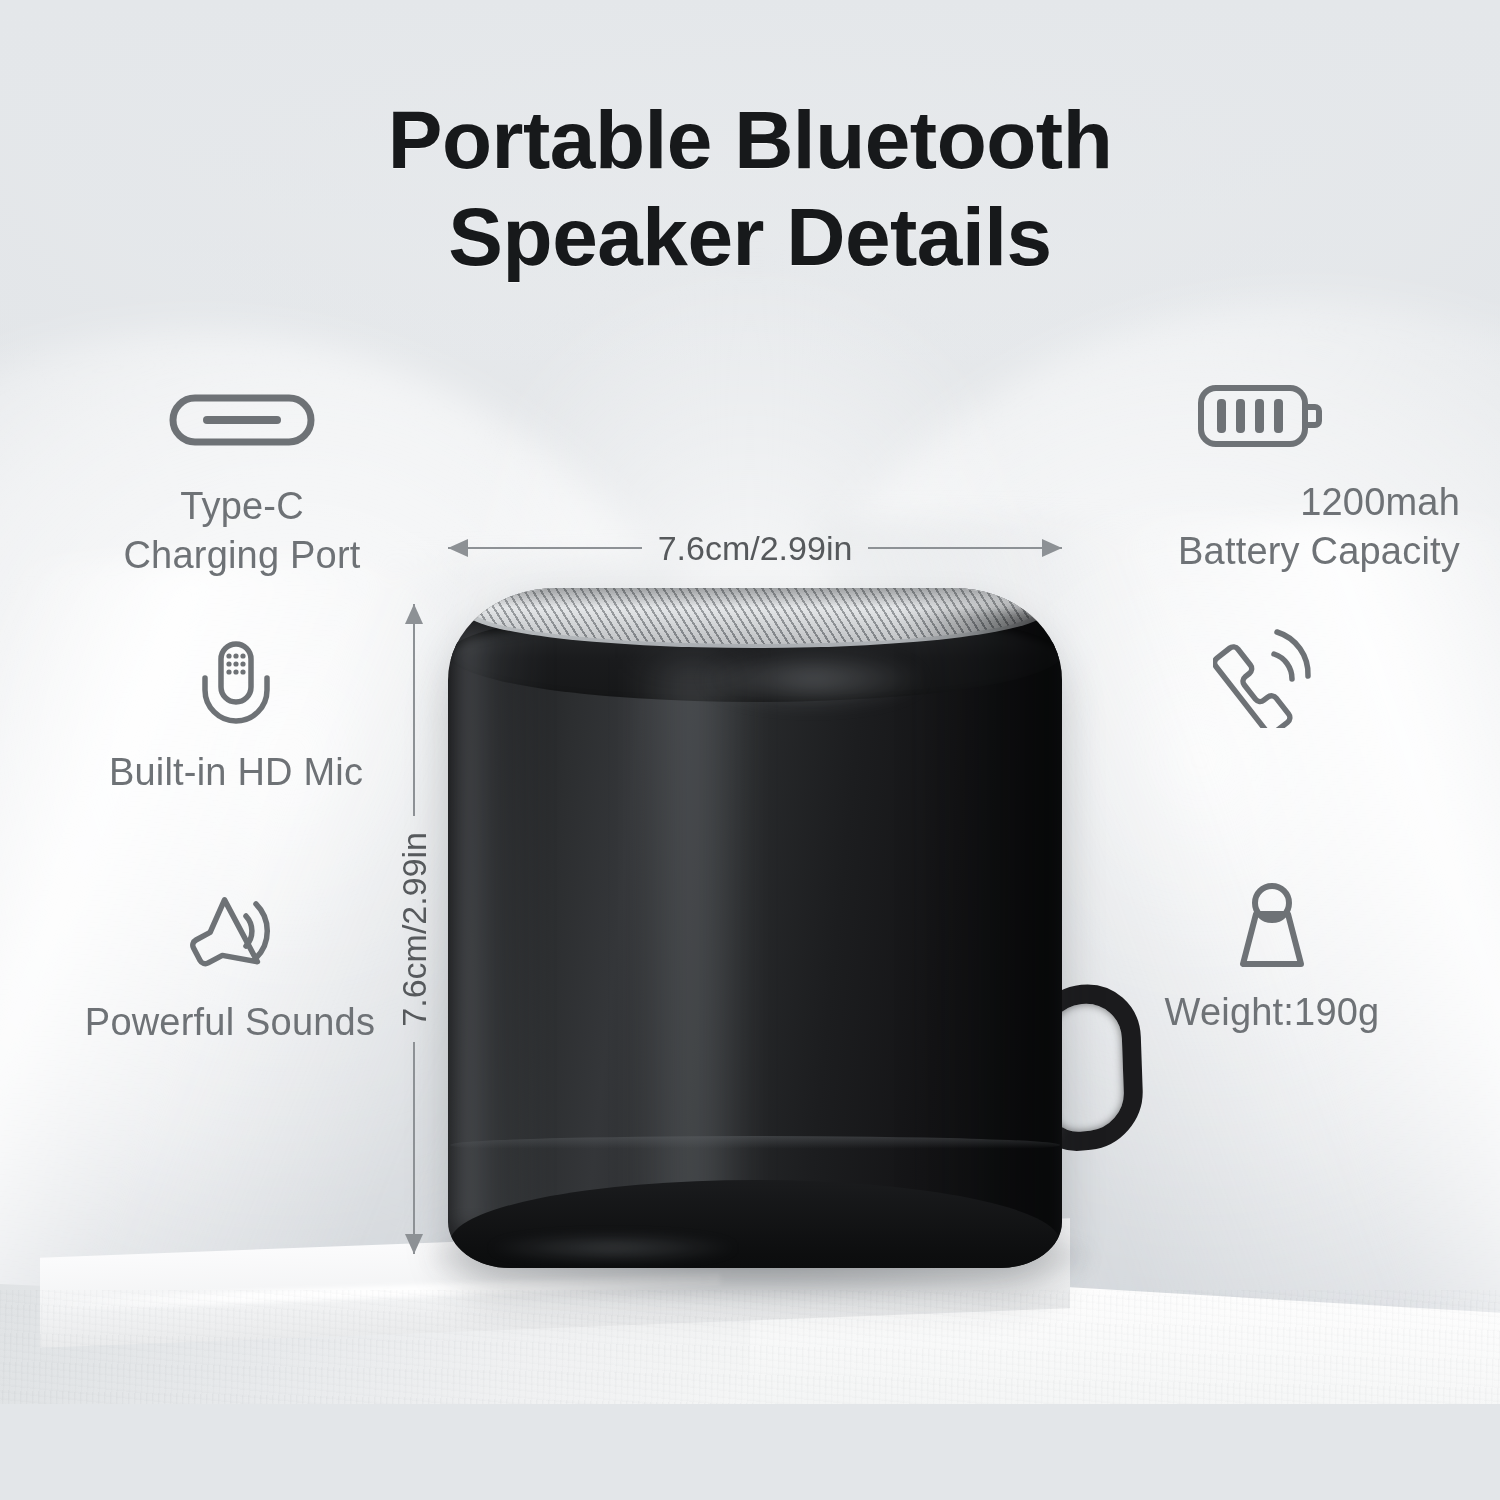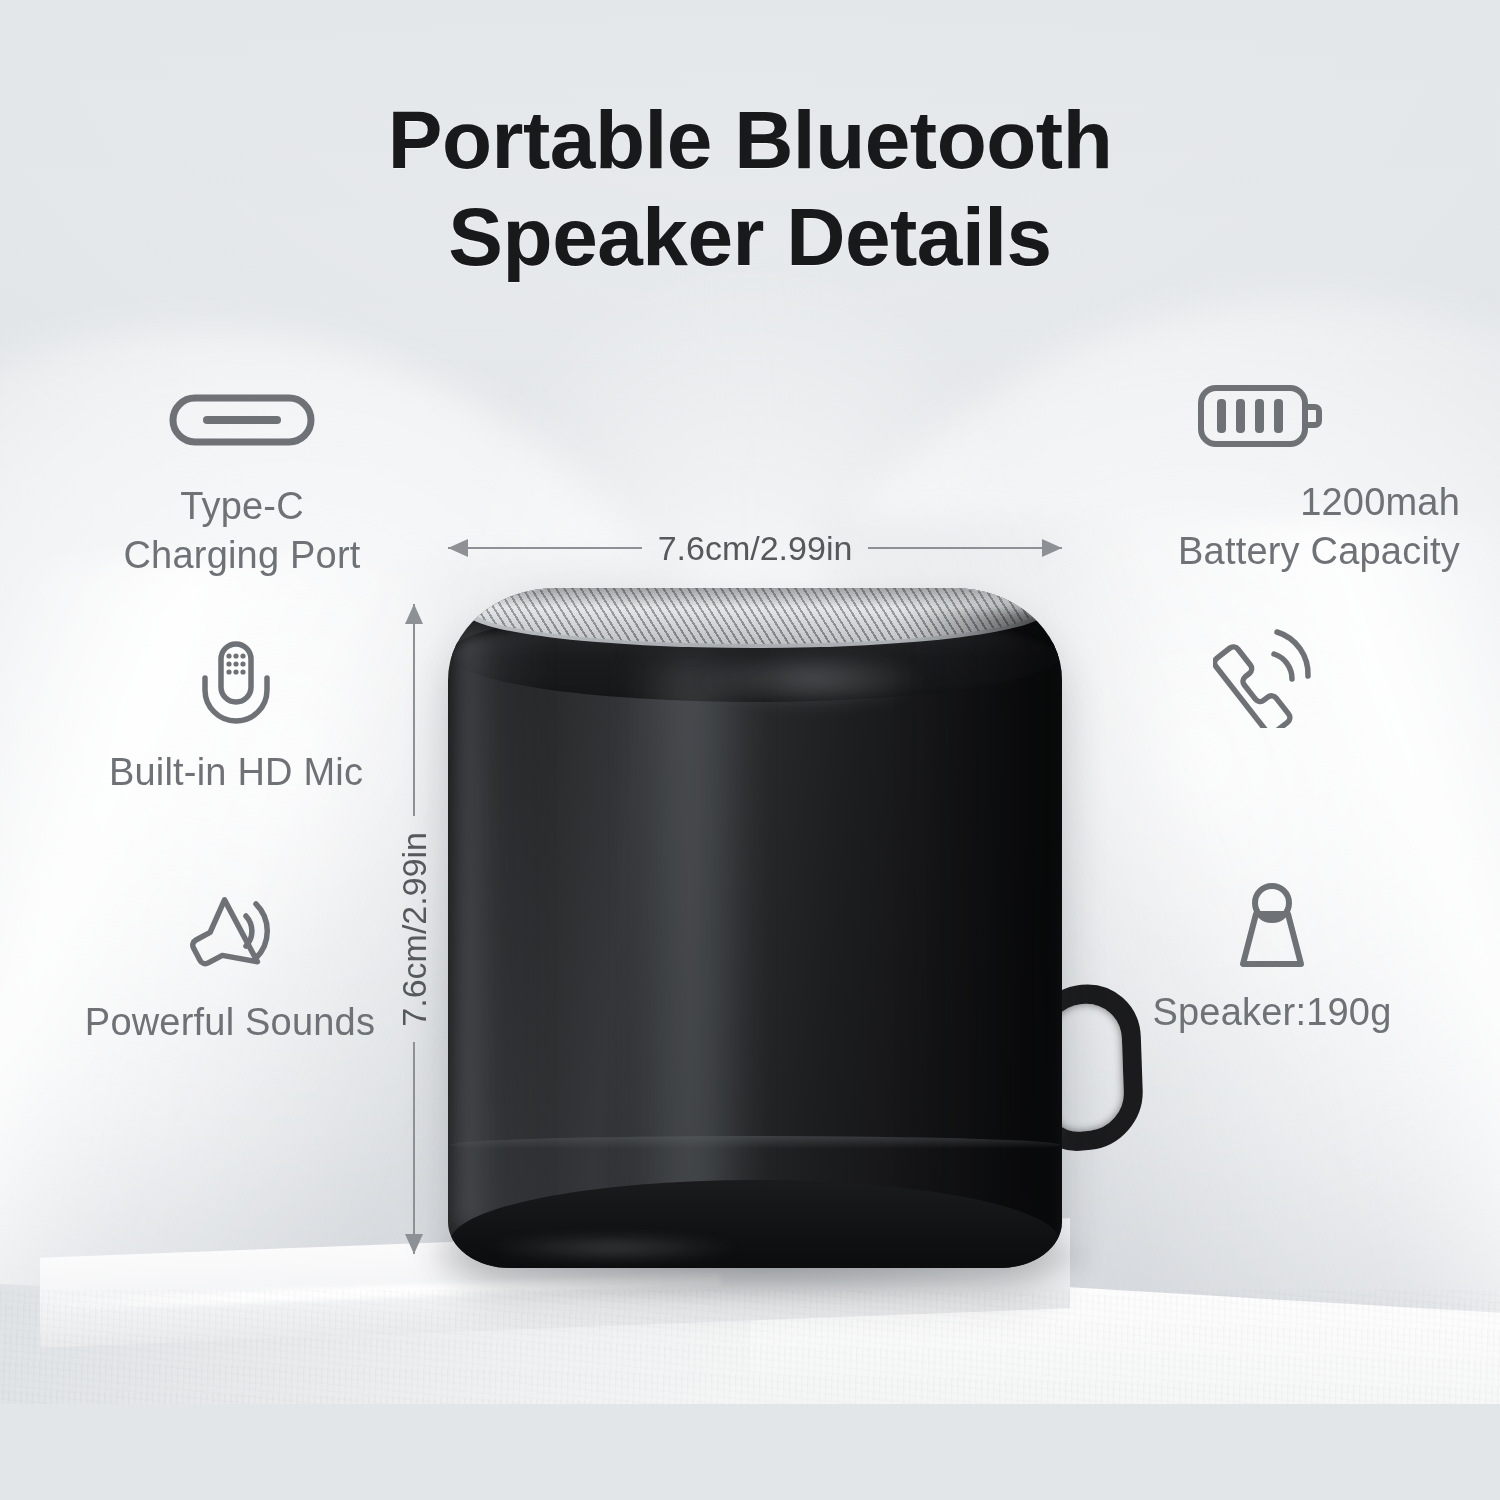--- a/index.html
+++ b/index.html
@@ -466,16 +466,16 @@
     </div>
   </div>
 
   <div class="feature" id="f-weight">
     <div class="ficon">
       <svg class="ico" width="110" height="96" viewBox="0 0 110 96">
         <circle cx="55" cy="25" r="17" fill="none" stroke="#6e7276" stroke-width="6"></circle>
         <path d="M39 36 L26 86 H84 L71 36 Z" fill="none" stroke="#6e7276" stroke-width="6" stroke-linejoin="round"></path>
       </svg>
     </div>
-    <div class="flabel">Speaker:190g</div>
+    <div class="flabel">Weight:190g</div>
   </div>
 
 </div>
 
 </body></html>

